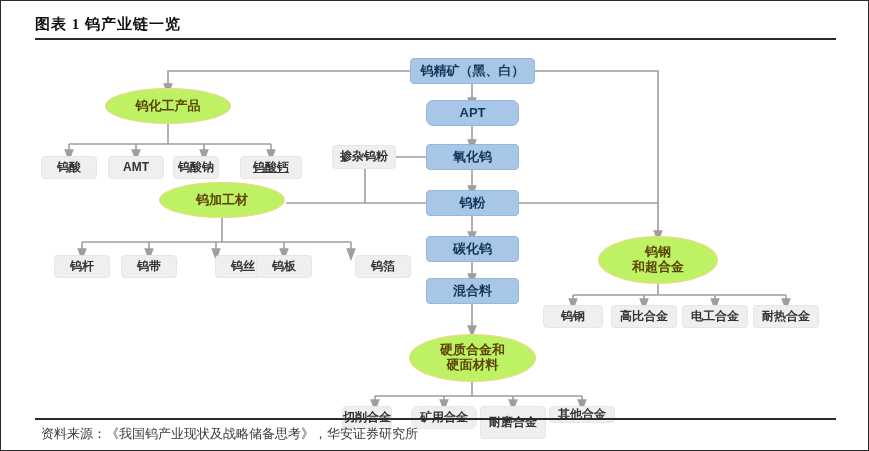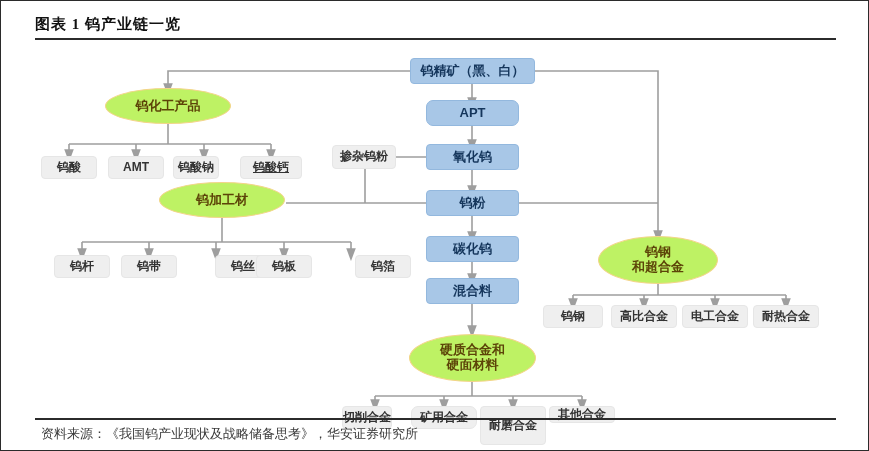--- a/index.html
+++ b/index.html
@@ -131,21 +131,21 @@
     <div class="node gray" style="left:239px;top:104px;width:62px;height:23px;text-decoration:underline;">钨酸钙</div>
 
     <div class="node gray" style="left:53px;top:203px;width:56px;height:23px;">钨杆</div>
     <div class="node gray" style="left:120px;top:203px;width:56px;height:23px;">钨带</div>
     <div class="node gray" style="left:187px;top:203px;width:56px;height:23px;margin-left:27px;">钨丝</div>
     <div class="node gray" style="left:255px;top:203px;width:56px;height:23px;">钨板</div>
     <div class="node gray" style="left:322px;top:203px;width:56px;height:23px;margin-left:32px;">钨箔</div>
 
     <div class="node gray" style="left:341px;top:354px;width:50px;height:23px;">切削合金</div>
     <div class="node gray" style="left:410px;top:354px;width:66px;height:23px;border-radius:7px;">矿用合金</div>
-    <div class="node gray" style="left:479px;top:354px;width:66px;height:39px;">耐磨合金</div>
+    <div class="node gray" style="left:479px;top:354px;width:66px;height:33px;">耐磨合金</div>
     <div class="node gray" style="left:548px;top:354px;width:66px;height:17px;">其他合金</div>
 
     <div class="node gray" style="left:542px;top:253px;width:60px;height:23px;">钨钢</div>
     <div class="node gray" style="left:610px;top:253px;width:66px;height:23px;">高比合金</div>
     <div class="node gray" style="left:681px;top:253px;width:66px;height:23px;">电工合金</div>
     <div class="node gray" style="left:752px;top:253px;width:66px;height:23px;">耐热合金</div>
   </div>
 
   <div class="footer-rule"></div>
   <div class="footer">资料来源：《我国钨产业现状及战略储备思考》，华安证券研究所</div>

